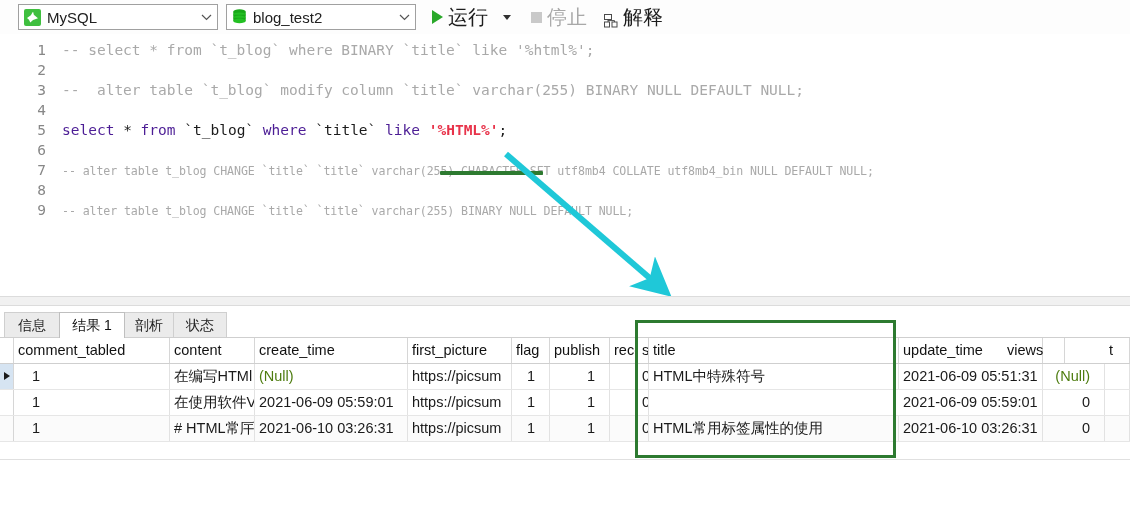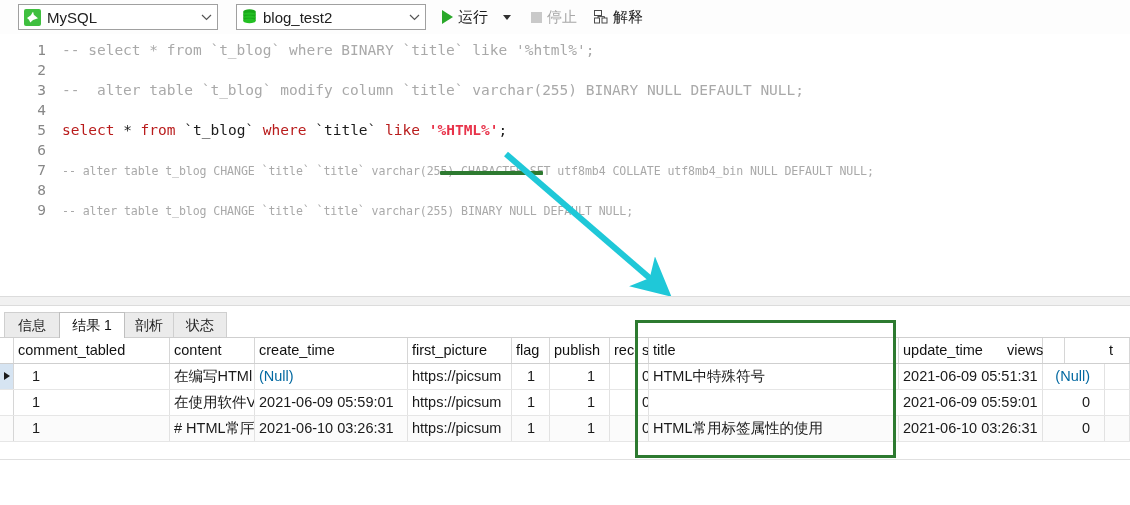--- a/index.html
+++ b/index.html
@@ -31,21 +31,21 @@
     height: 26px;
     border: 1px solid #a0a0a0;
     background: #ffffff;
     display: flex;
     align-items: center;
     box-sizing: border-box;
     padding: 0 2px 0 5px;
     position: relative;
   }
   .combo.conn { width: 200px; margin-left: 12px; }
-  .combo.db   { width: 190px; margin-left: 18px; }
+  .combo.db   { width: 190px; margin-left: 8px; }
   .combo-label {
     font-size: 15px;
     color: #202020;
     margin-left: 6px;
     white-space: nowrap;
     overflow: hidden;
     flex: 1;
   }
   .combo-arrow {
     width: 18px;
@@ -78,21 +78,21 @@
     width: 15px; height: 16px;
     flex: 0 0 auto;
     position: relative;
   }
 
   .tbtn {
     display: flex;
     align-items: center;
     height: 26px;
     padding: 0 4px;
-    font-size: 15px;
+    font-size: 20px;
     color: #1d1d1d;
     white-space: nowrap;
   }
   .tbtn.run { margin-left: 12px; }
   .tbtn.disabled { color: #a8a8a8; }
   .tri-run {
     width: 0; height: 0;
     border-left: 11px solid #2aa82a;
     border-top: 7px solid transparent;
     border-bottom: 7px solid transparent;
@@ -145,21 +145,21 @@
     font-family: "DejaVu Sans Mono", "Liberation Mono", monospace;
     font-size: 14.5px;
     line-height: 20px;
   }
   .code-text { position: absolute; left: 62px; }
   .cm { color: #a9a9a9; }
   .cm-small {
     font-size: 11.6px;
     letter-spacing: -0.1px;
   }
-  .kw  { color: #b91c1c; text-align: right; }
+  .kw  { color: #4c1d95; text-align: right; }
   .id  { color: #1b1b1b; }
   .op  { color: #1b1b1b; }
   .str { color: #e8334a; font-weight: bold; }
 
   
   .underline-mark {
     position: absolute;
     background: #2d7a30;
     height: 4px;
     border-radius: 1px;
@@ -247,21 +247,21 @@
     color: #1a1a1a;
     box-sizing: border-box;
     padding: 0 4px;
     white-space: nowrap;
     overflow: hidden;
     border-right: 1px solid #e2e2e2;
   }
   .cell.head { color: #111; border-right: 1px solid #d6d6d6; }
   .cell.num  { text-align: right; padding-right: 14px; }
   .cell.numl { text-align: left; padding-left: 18px; }
-  .cell.null { color: #0369a1; }
+  .cell.null { color: #4d7c0f; }
   .rowhead {
     position: absolute;
     left: 0; top: 0;
     width: 14px; height: 25px;
     border-right: 1px solid #d6d6d6;
     box-sizing: border-box;
   }
   .rowhead.sel { background: #d6e4f2; }
   .rowhead .caret-right {
     position: absolute;

